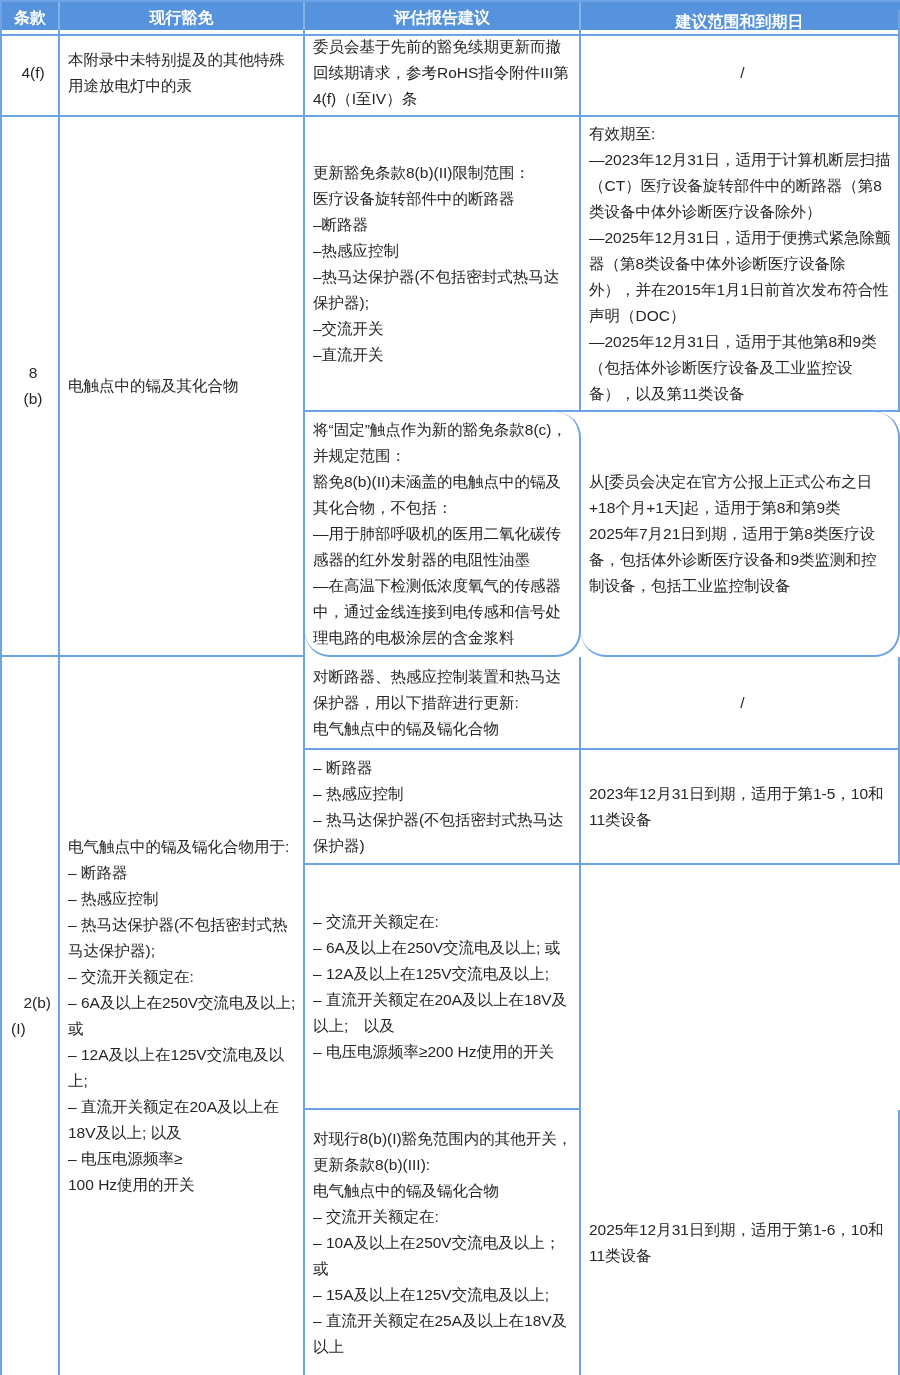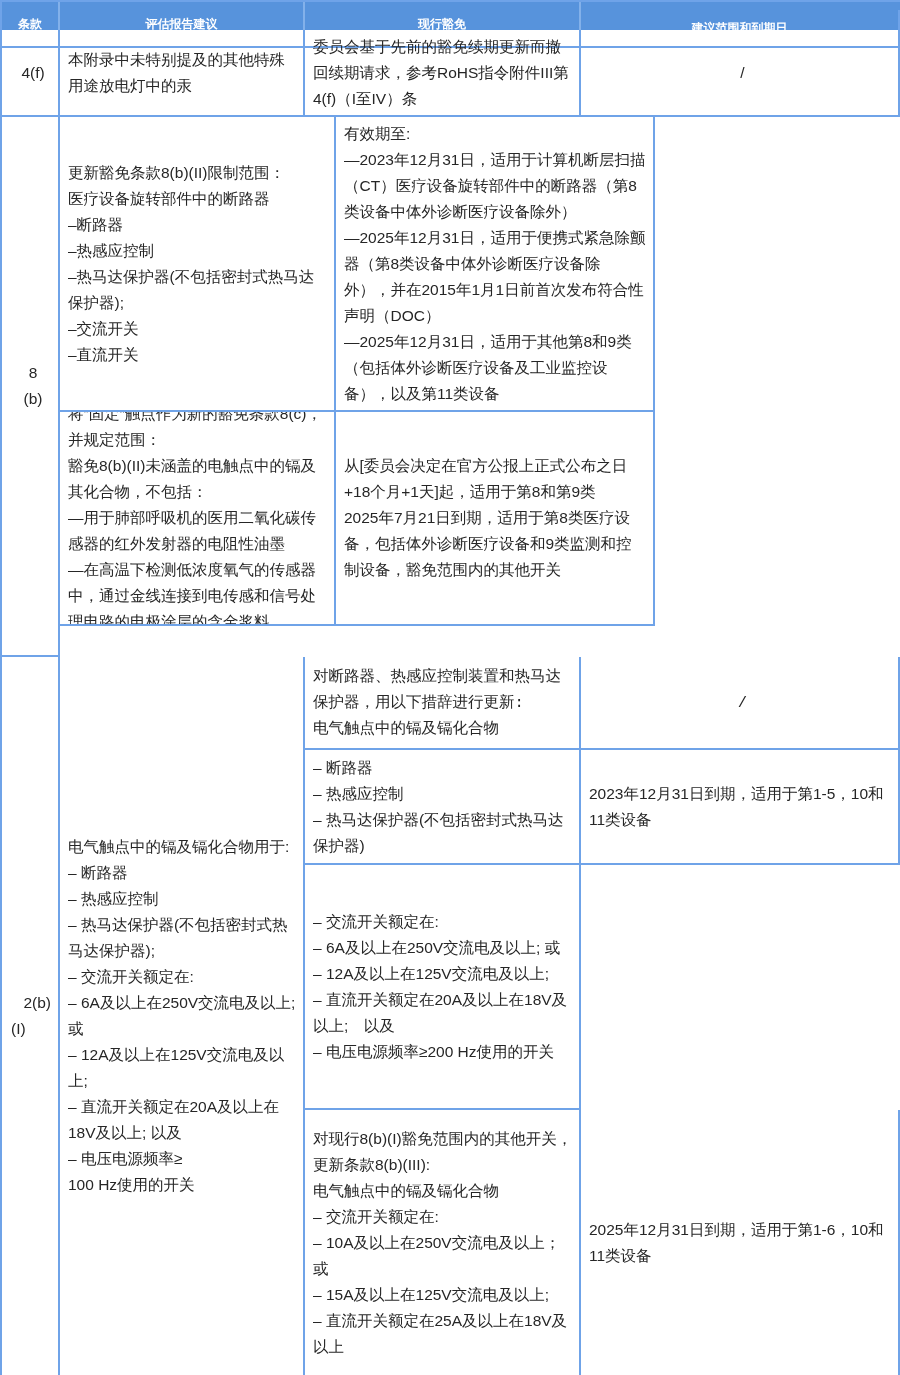--- a/index.html
+++ b/index.html
@@ -23,54 +23,54 @@
     font-size:15.5px;line-height:26px;
     padding:4px 6px 4px 8px;
     overflow:hidden;
   }
   .cell-text{white-space:pre-line;}
   .center{justify-content:center;text-align:center;padding-left:8px;padding-right:2px;}
   .header{background:#5793dc;height:28px;}
   .header .cell{
     border-right:2px solid #83b1ea;
     border-bottom:2px solid #6fa3e8;
-    color:#ffffff;font-weight:bold;font-size:12px;
-    justify-content:center;align-items:center;padding:18px 2px;
+    color:#ffffff;font-weight:bold;font-size:16px;
+    justify-content:center;align-items:center;padding:12px 2px;
   }
   .header .cell:last-child{border-right:2px solid #6fa3e8;margin-top:8px;}
   .subcol{display:flex;flex-direction:column;}
   .clause-wrap{width:100%;}
   .clause-line-right{text-align:right;padding-right:1px;}
   .clause-line-left{text-align:left;padding-left:1px;}
   
   .h-r1{height:87px;}
   .r2-s1{height:295px;}
-  .r2-s2{height:214px;}
-  .r3-s1{height:93px;font-family:Liberation Mono, monospace;}
+  .r2-s2{height:245px;border-radius:25px;}
+  .r3-s1{height:93px;}
   .r3-s2{height:115px;}
   .r3-s3{height:245px;}
   .r3-s4{height:267px;}
   .row2{height:540px;}
   .row3{height:720px;}
   .full-h{height:100%;}
 </style>
 </head>
 <body>
 
 <div class="table">
 
   <div class="grid-4 header">
     <div class="cell">
       <span class="cell-text">条款</span>
     </div>
     <div class="cell">
-      <span class="cell-text">评估报告建议</span>
+      <span class="cell-text">现行豁免</span>
     </div>
     <div class="cell">
-      <span class="cell-text">现行豁免</span>
+      <span class="cell-text">评估报告建议</span>
     </div>
     <div class="cell">
       <span class="cell-text">建议范围和到期日</span>
     </div>
   </div>
 
   <div class="grid-4 h-r1">
     <div class="cell center h-r1">
       <span class="cell-text">4(f)</span>
     </div>
@@ -82,20 +82,23 @@
     </div>
     <div class="cell center h-r1">
       <span class="cell-text">/</span>
     </div>
   </div>
 
   <div class="grid-3 row2">
     <div class="cell center full-h">
       <span class="cell-text">8
 (b)</span>
+    </div>
+    <div class="cell full-h">
+      <span class="cell-text">电触点中的镉及其化合物</span>
     </div>
     <div class="subcol full-h">
       <div class="grid-sub r2-s1">
         <div class="cell r2-s1">
           <span class="cell-text">更新豁免条款8(b)(II)限制范围：
 医疗设备旋转部件中的断路器
 –断路器
 –热感应控制
 –热马达保护器(不包括密封式热马达保护器);
 –交流开关
@@ -110,21 +113,21 @@
       </div>
       <div class="grid-sub r2-s2">
         <div class="cell r2-s2">
           <span class="cell-text">将“固定”触点作为新的豁免条款8(c)，并规定范围：
 豁免8(b)(II)未涵盖的电触点中的镉及其化合物，不包括：
 —用于肺部呼吸机的医用二氧化碳传感器的红外发射器的电阻性油墨
 —在高温下检测低浓度氧气的传感器中，通过金线连接到电传感和信号处理电路的电极涂层的含金浆料</span>
         </div>
         <div class="cell r2-s2">
           <span class="cell-text">从[委员会决定在官方公报上正式公布之日+18个月+1天]起，适用于第8和第9类
-2025年7月21日到期，适用于第8类医疗设备，包括体外诊断医疗设备和9类监测和控制设备，豁免范围内的其他开关</span>
+2025年7月21日到期，适用于第8类医疗设备，包括体外诊断医疗设备和9类监测和控制设备，包括工业监控制设备</span>
         </div>
       </div>
     </div>
   </div>
 
   <div class="grid-3 row3">
     <div class="cell full-h">
       <div class="clause-wrap">
         <div class="clause-line-right">2(b)</div>
         <div class="clause-line-left">(I)</div>

